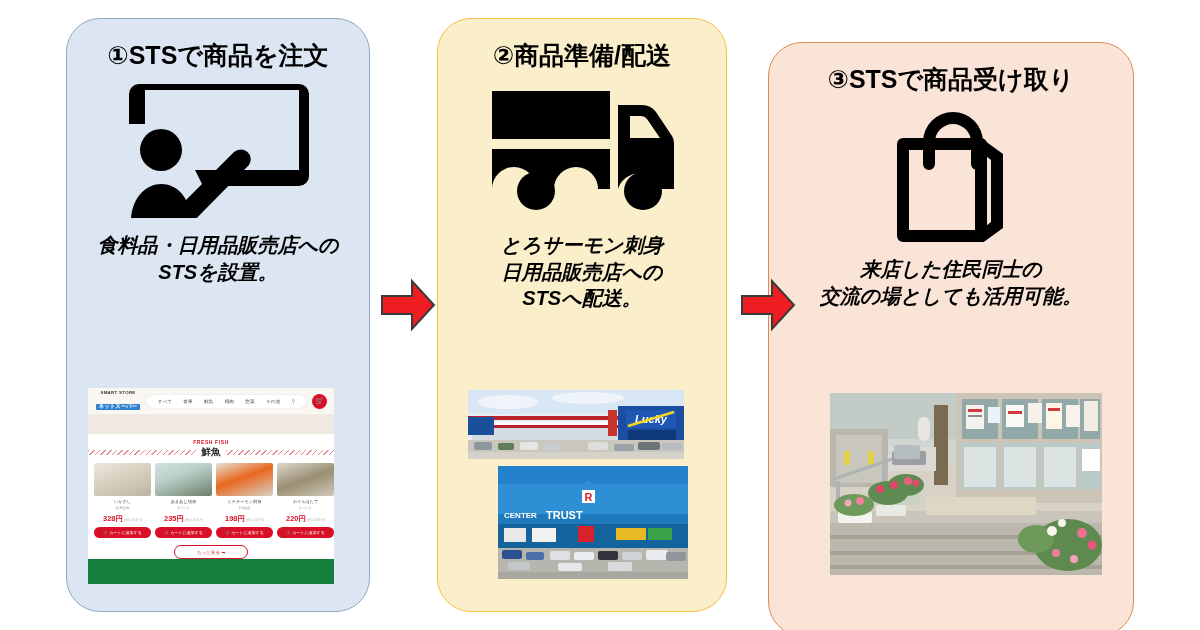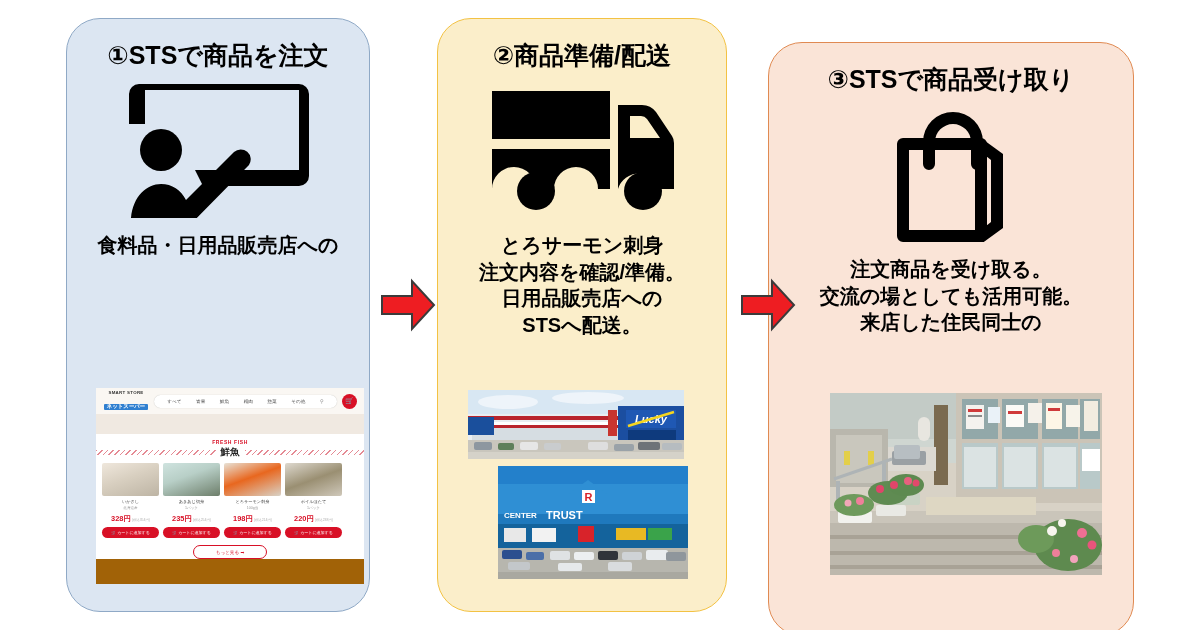--- a/index.html
+++ b/index.html
@@ -72,40 +72,41 @@
   .p3-icon svg { width: 128px; height: 140px; }
   
   .panel-body {
     margin-top: 14px;
     font-size: 20px;
     font-weight: bold;
     color: #000000;
     text-align: center;
     line-height: 1.34;
     white-space: nowrap;
+    font-style: italic;
   }
   .panel-body .ln { display: block; }
   
   .arrow {
     position: absolute;
     top: 278px;
     width: 56px;
     height: 54px;
   }
   .arrow-1 { left: 380px; }
   .arrow-2 { left: 740px; }
   .arrow svg { width: 100%; height: 100%; display: block; }
   
   .shot1 {
     position: absolute;
-    left: 96px;
+    left: 88px;
     top: 388px;
-    width: 268px;
+    width: 246px;
     height: 196px;
-    background: #a16207;
+    background: #15803d;
     overflow: hidden;
     font-family: "Liberation Sans", sans-serif;
   }
   .shop-head {
     height: 26px;
     background: #faf7f3;
     display: flex;
     align-items: center;
     padding: 0 7px;
     box-sizing: border-box;
@@ -244,59 +245,58 @@
     <div class="icon-wrap p1-icon">
       <svg viewBox="0 0 186 140" xmlns="http://www.w3.org/2000/svg">
         <path d="M14 6 h160 a10 10 0 0 1 10 10 v82 a10 10 0 0 1 -10 10 h-96 l-8 -16 h104 v-80 h-154 v34 h-16 v-30 a10 10 0 0 1 10 -10 z" fill="#000"></path>
         <circle cx="36" cy="72" r="21" fill="#000"></circle>
         <path d="M6 140 c2 -22 16 -34 30 -34 c11 0 20 6 25 16 l48 -48 a10 10 0 0 1 15 13 l-66 67 z" fill="#000"></path>
       </svg>
     </div>
 
     <div class="panel-body">
       <span class="ln">食料品・日用品販売店への</span>
+      <span class="ln">STSを設置。</span>
     </div>
   </div>
 
   <div class="panel panel-2">
     <div class="panel-title">②商品準備/配送</div>
 
     <div class="icon-wrap p2-icon">
       <svg viewBox="0 0 196 130" xmlns="http://www.w3.org/2000/svg">
         <rect x="8" y="8" width="118" height="48" fill="#000"></rect>
         <path d="M8 66 h118 v40 h-12 a22 22 0 0 0 -44 0 h-18 a22 22 0 0 0 -44 0 h-0 z" fill="#000"></path>
         <path d="M134 22 h24 a18 18 0 0 1 14 7 l16 24 a12 12 0 0 1 2 7 v46 h-14 a22 22 0 0 0 -42 0 h-0 z M146 33 v22 h30 l-13 -19 a8 8 0 0 0 -6 -3 z" fill="#000"></path>
         <circle cx="52" cy="108" r="19" fill="#000"></circle>
         <circle cx="159" cy="108" r="19" fill="#000"></circle>
       </svg>
     </div>
 
     <div class="panel-body">
       <span class="ln">とろサーモン刺身</span>
-      <span class="ln">注文内容を確認/準備。</span>
       <span class="ln">日用品販売店への</span>
       <span class="ln">STSへ配送。</span>
     </div>
   </div>
 
   <div class="panel panel-3">
     <div class="panel-title">③STSで商品受け取り</div>
 
     <div class="icon-wrap p3-icon">
       <svg viewBox="0 0 128 140" xmlns="http://www.w3.org/2000/svg">
         <path d="M36 40 v22 a6 6 0 0 0 12 0 v-22 a18 18 0 0 1 36 0 v22 a6 6 0 0 0 12 0 v-22 a30 30 0 0 0 -60 0 z" fill="#000"></path>
         <path d="M16 36 h78 a6 6 0 0 1 6 6 v92 a6 6 0 0 1 -6 6 h-78 a6 6 0 0 1 -6 -6 v-92 a6 6 0 0 1 6 -6 z M22 48 v80 h66 v-80 z" fill="#000"></path>
         <path d="M94 36 l22 16 v74 l-22 16 v-14 l10 -8 v-62 l-10 -8 z" fill="#000"></path>
       </svg>
     </div>
 
     <div class="panel-body">
-      <span class="ln">注文商品を受け取る。</span>
+      <span class="ln">来店した住民同士の</span>
       <span class="ln">交流の場としても活用可能。</span>
-      <span class="ln">来店した住民同士の</span>
     </div>
   </div>
 
   <div class="arrow arrow-1">
     <svg viewBox="0 0 56 54" xmlns="http://www.w3.org/2000/svg">
       <path d="M2 18 h30 v-15 l22 24 l-22 24 v-15 h-30 z" fill="#ee1d22" stroke="#3b3b3b" stroke-width="2"></path>
     </svg>
   </div>
   <div class="arrow arrow-2">
     <svg viewBox="0 0 56 54" xmlns="http://www.w3.org/2000/svg">

